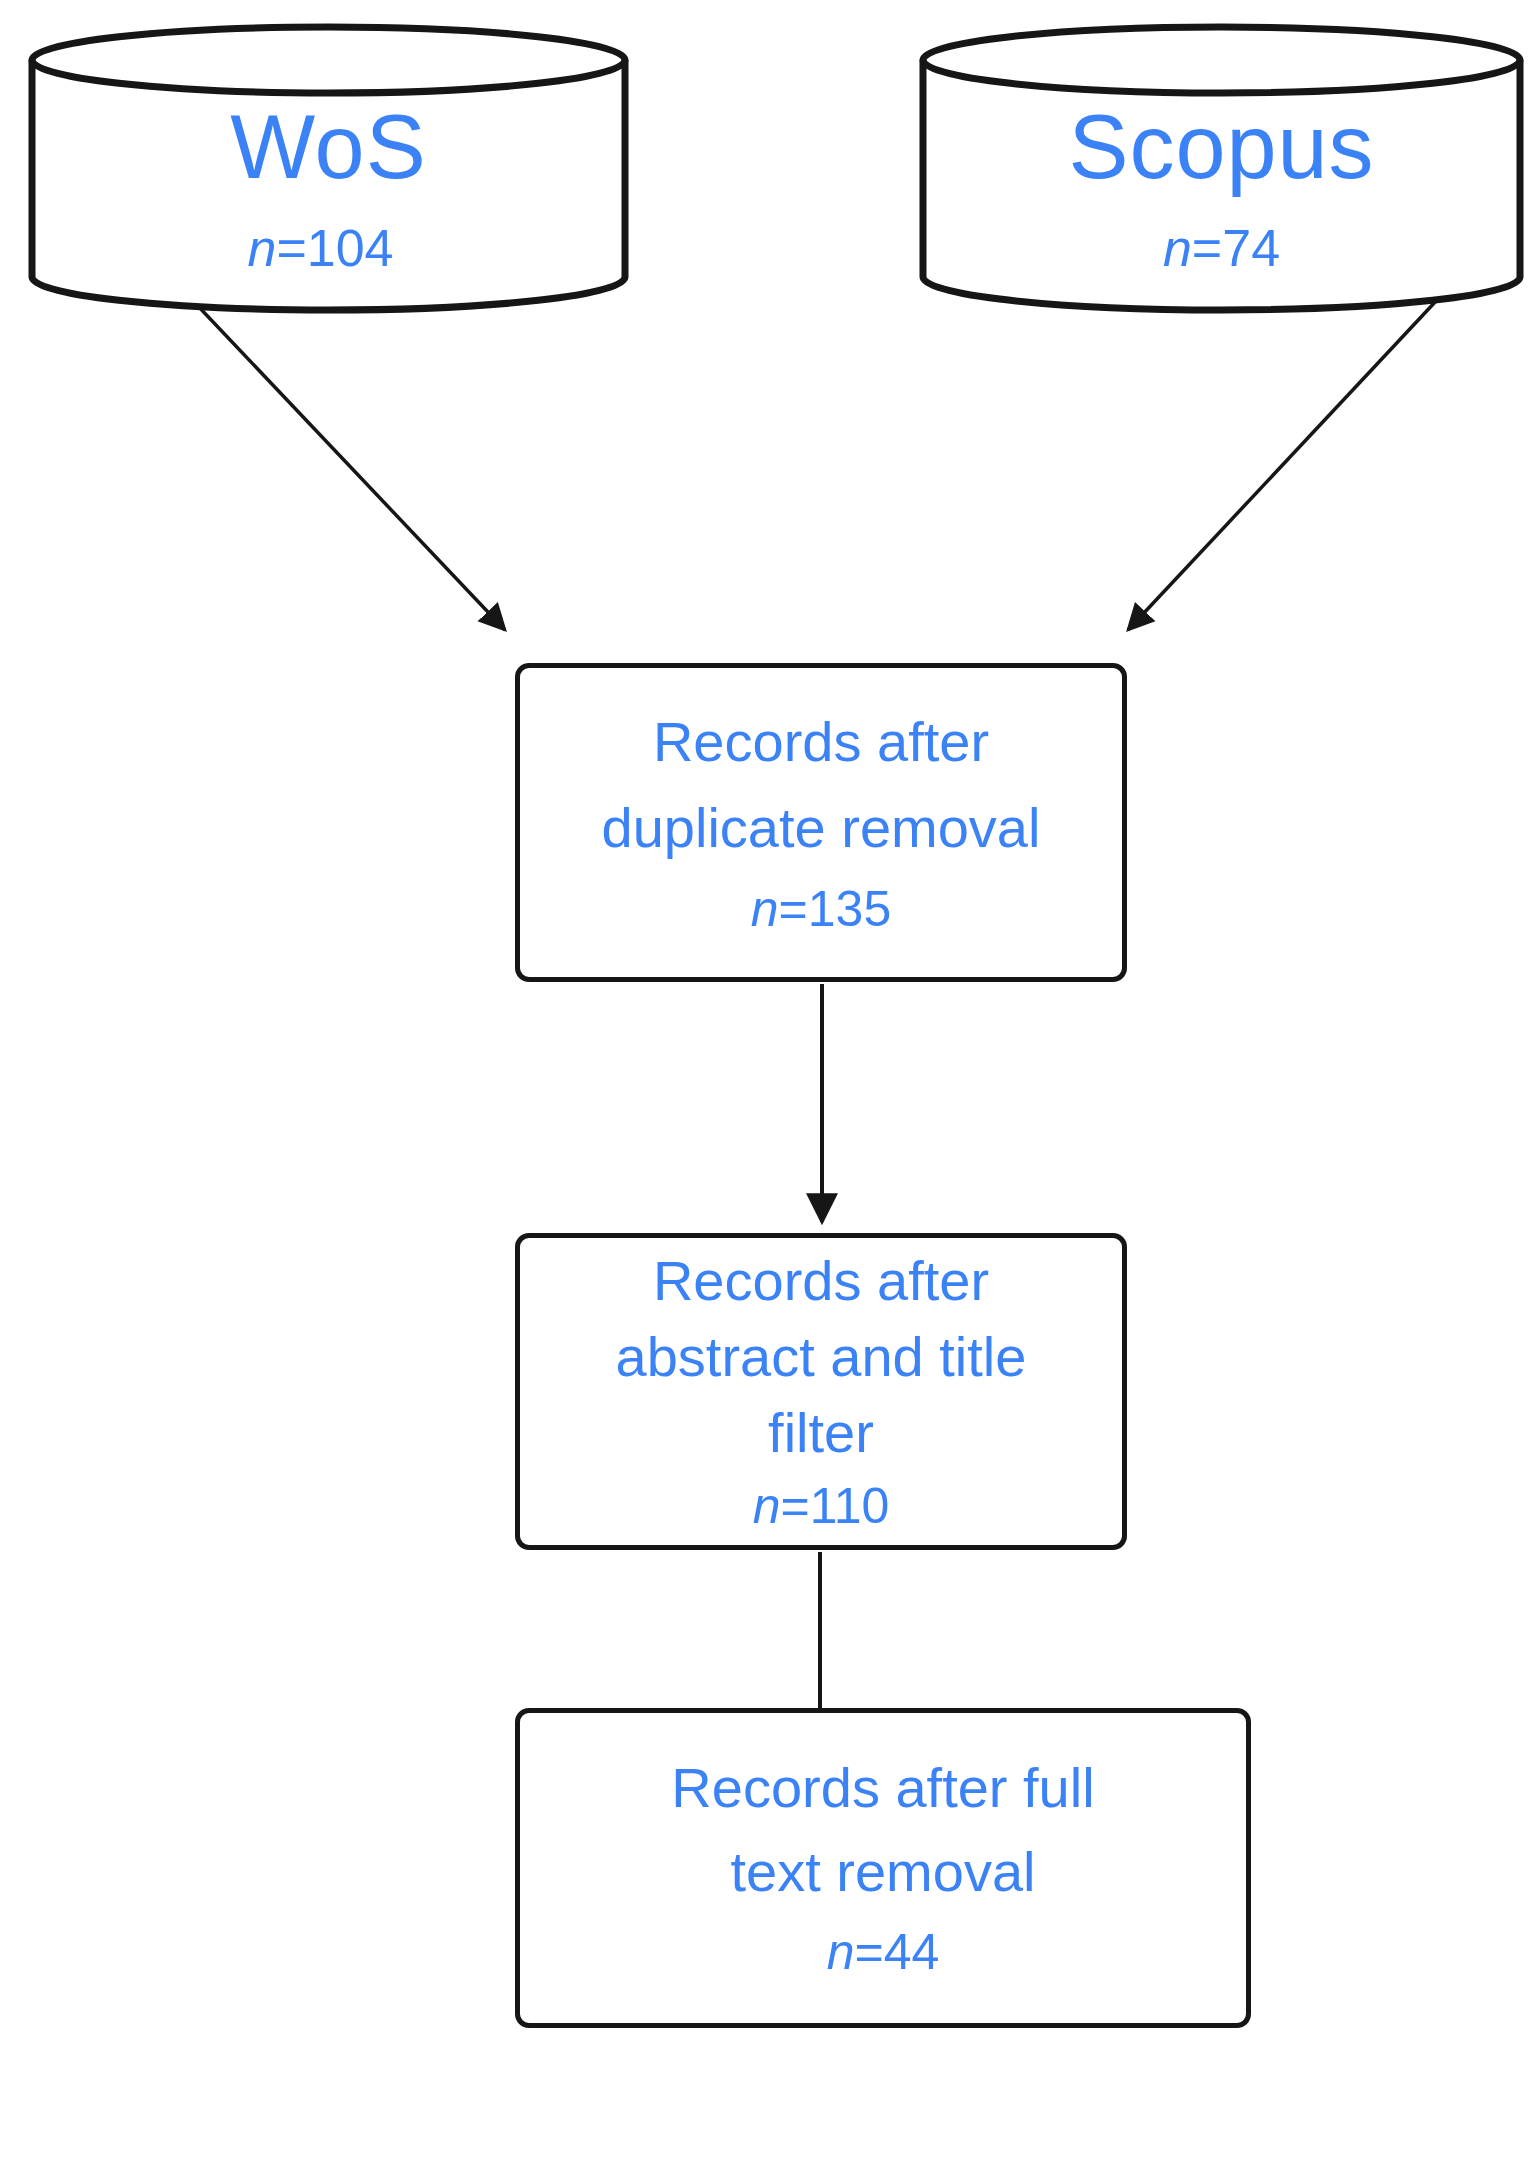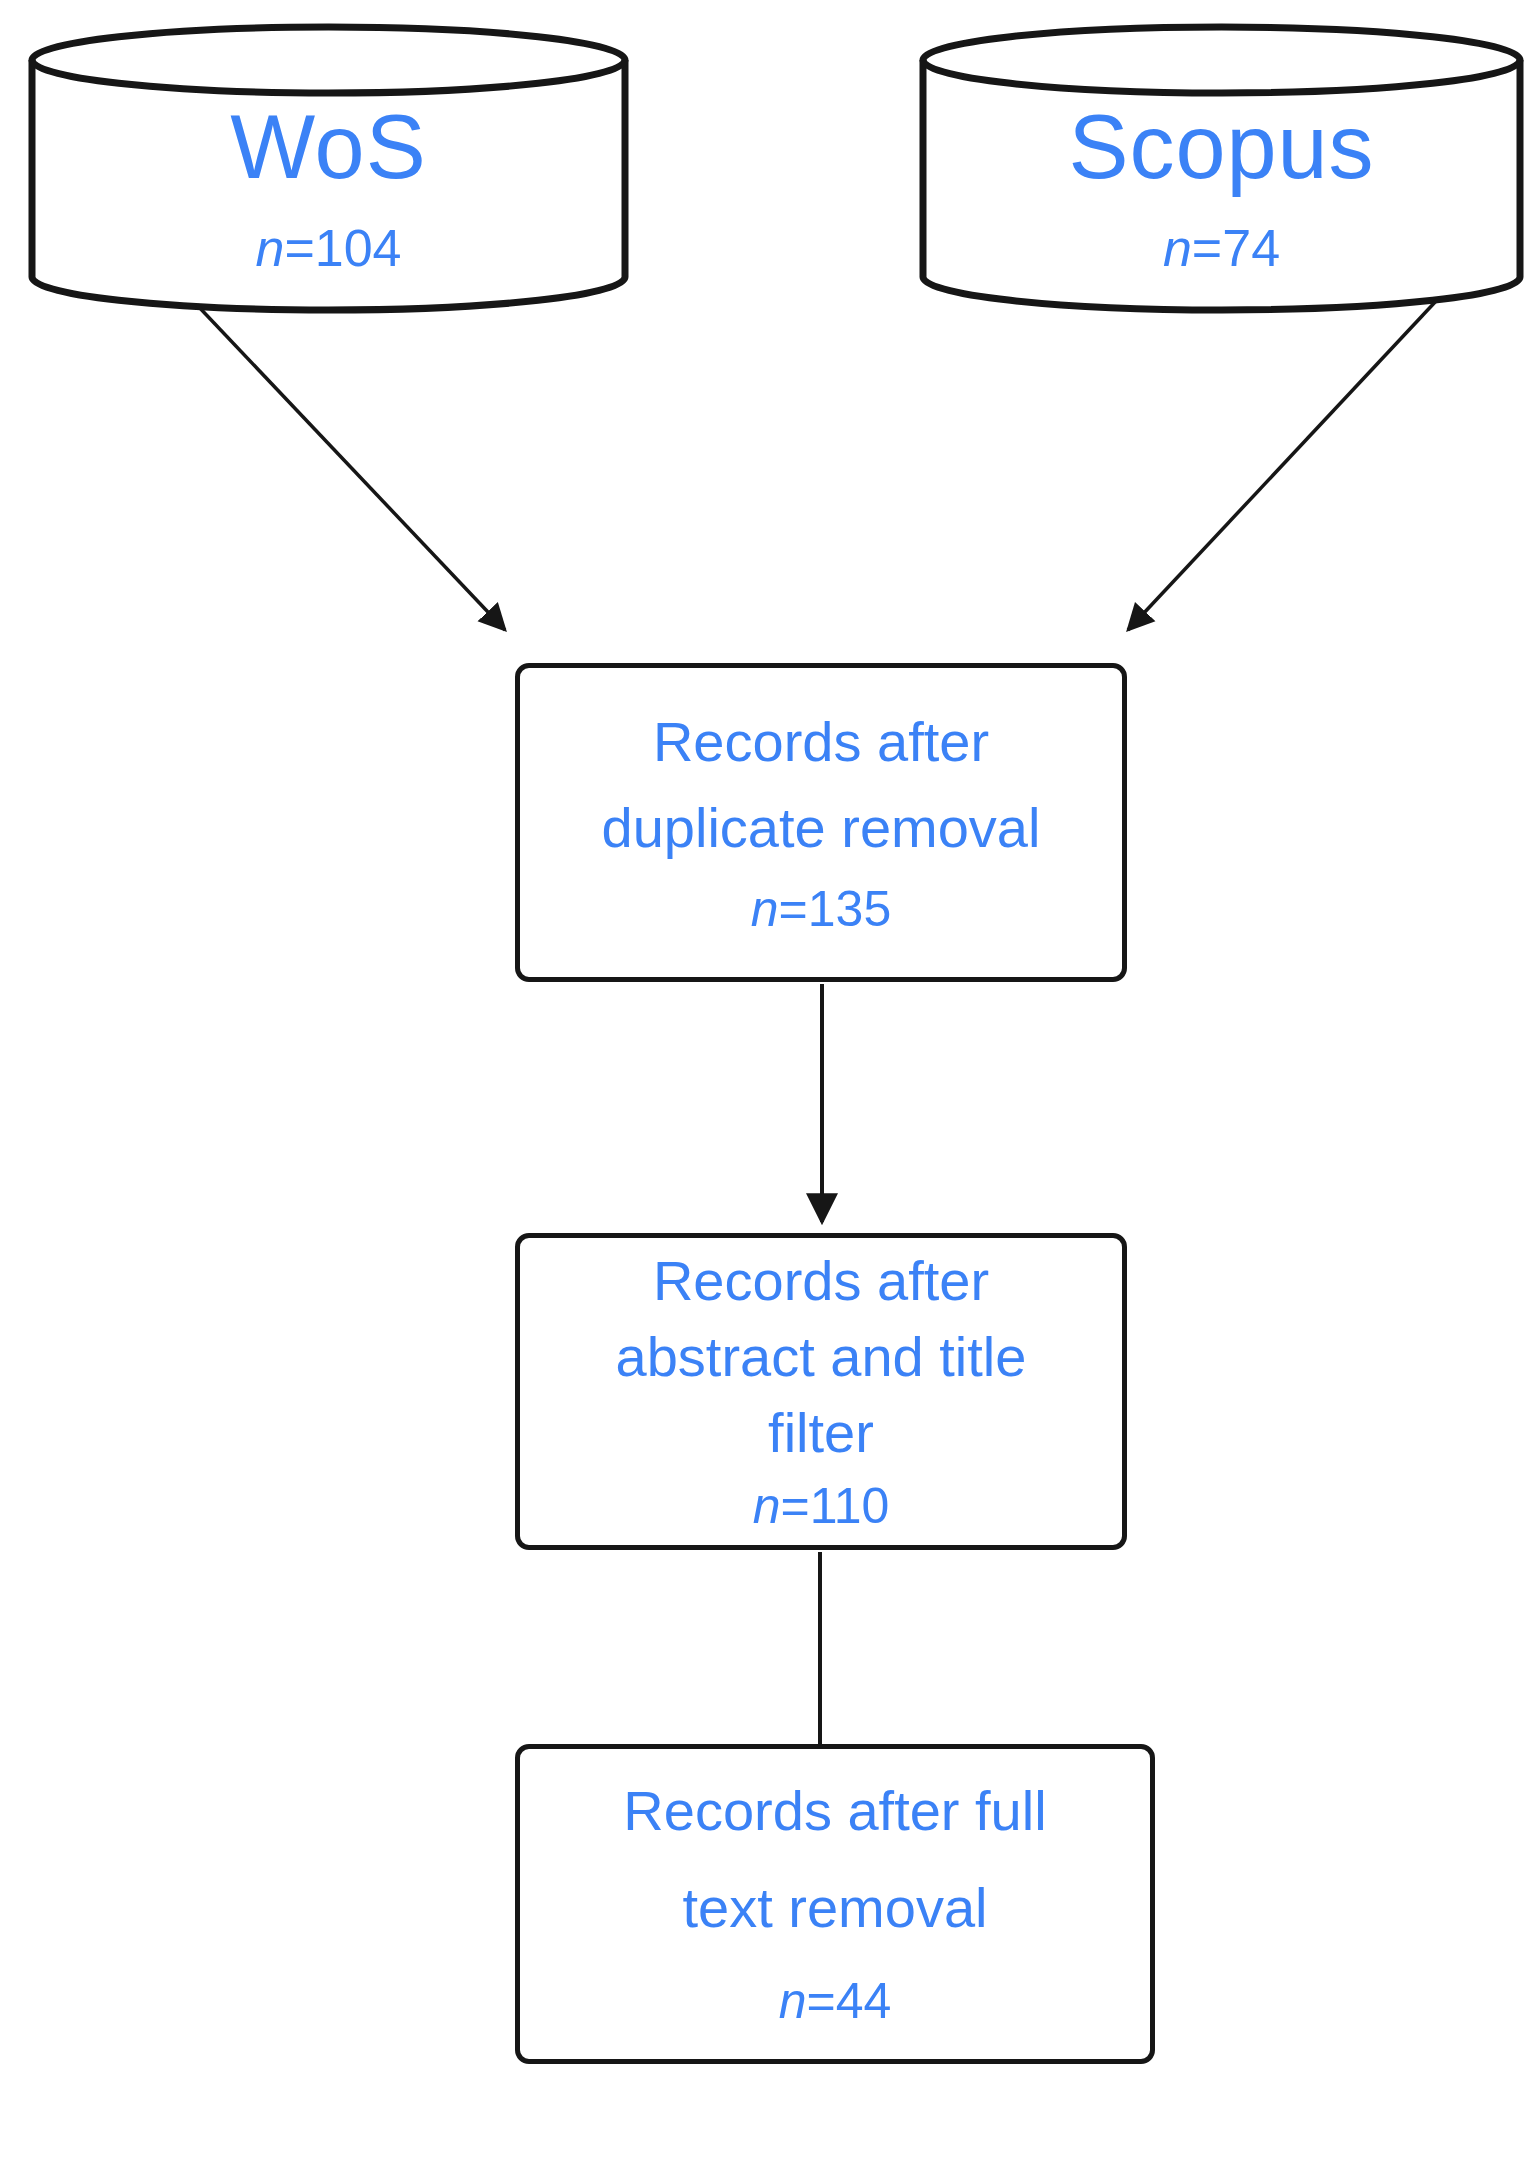--- a/index.html
+++ b/index.html
@@ -87,37 +87,37 @@
       <ellipse cx="1221.5" cy="60" rx="298.5" ry="33"></ellipse>
     </g>
 
     <line x1="197" y1="305" x2="505" y2="630" stroke="#161616" stroke-width="3.5" marker-end="url(#arrowhead)"></line>
     <line x1="1437" y1="300" x2="1128" y2="630" stroke="#161616" stroke-width="3.5" marker-end="url(#arrowhead)"></line>
     <line x1="822" y1="984" x2="822" y2="1222" stroke="#161616" stroke-width="4" marker-end="url(#arrowhead)"></line>
     <line x1="820" y1="1552" x2="820" y2="1802" stroke="#161616" stroke-width="4" marker-end="url(#arrowhead)"></line>
   </svg>
 
   <div class="txt cyl-label" style="left:32px; top:100px; width:593px;">WoS</div>
-  <div class="txt cyl-count" style="left:32px; top:218px; width:593px;"><span class="n-ital">n</span><span>=104</span></div>
+  <div class="txt cyl-count" style="left:24px; top:218px; width:593px;"><span class="n-ital">n</span><span>=104</span></div>
 
   <div class="txt cyl-label" style="left:923px; top:100px; width:597px;">Scopus</div>
   <div class="txt cyl-count" style="left:923px; top:218px; width:597px;"><span class="n-ital">n</span><span>=74</span></div>
 
   <div class="flow-box" id="box-dedup" style="left:515px; top:663px; width:612px; height:319px;">
     <div class="box-line">Records after</div>
     <div class="box-line">duplicate removal</div>
     <div class="box-count"><span class="n-ital">n</span><span>=135</span></div>
   </div>
 
   <div class="flow-box" id="box-filter" style="left:515px; top:1233px; width:612px; height:317px;">
     <div class="box-line">Records after</div>
     <div class="box-line">abstract and title</div>
     <div class="box-line">filter</div>
     <div class="box-count"><span class="n-ital">n</span><span>=110</span></div>
   </div>
 
-  <div class="flow-box" id="box-fulltext" style="left:515px; top:1744px; width:640px; height:320px;gap:13px;">
+  <div class="flow-box" id="box-fulltext" style="left:515px; top:1708px; width:736px; height:320px;">
     <div class="box-line">Records after full</div>
     <div class="box-line">text removal</div>
     <div class="box-count"><span class="n-ital">n</span><span>=44</span></div>
   </div>
 
 </div>
 
 </body></html>

